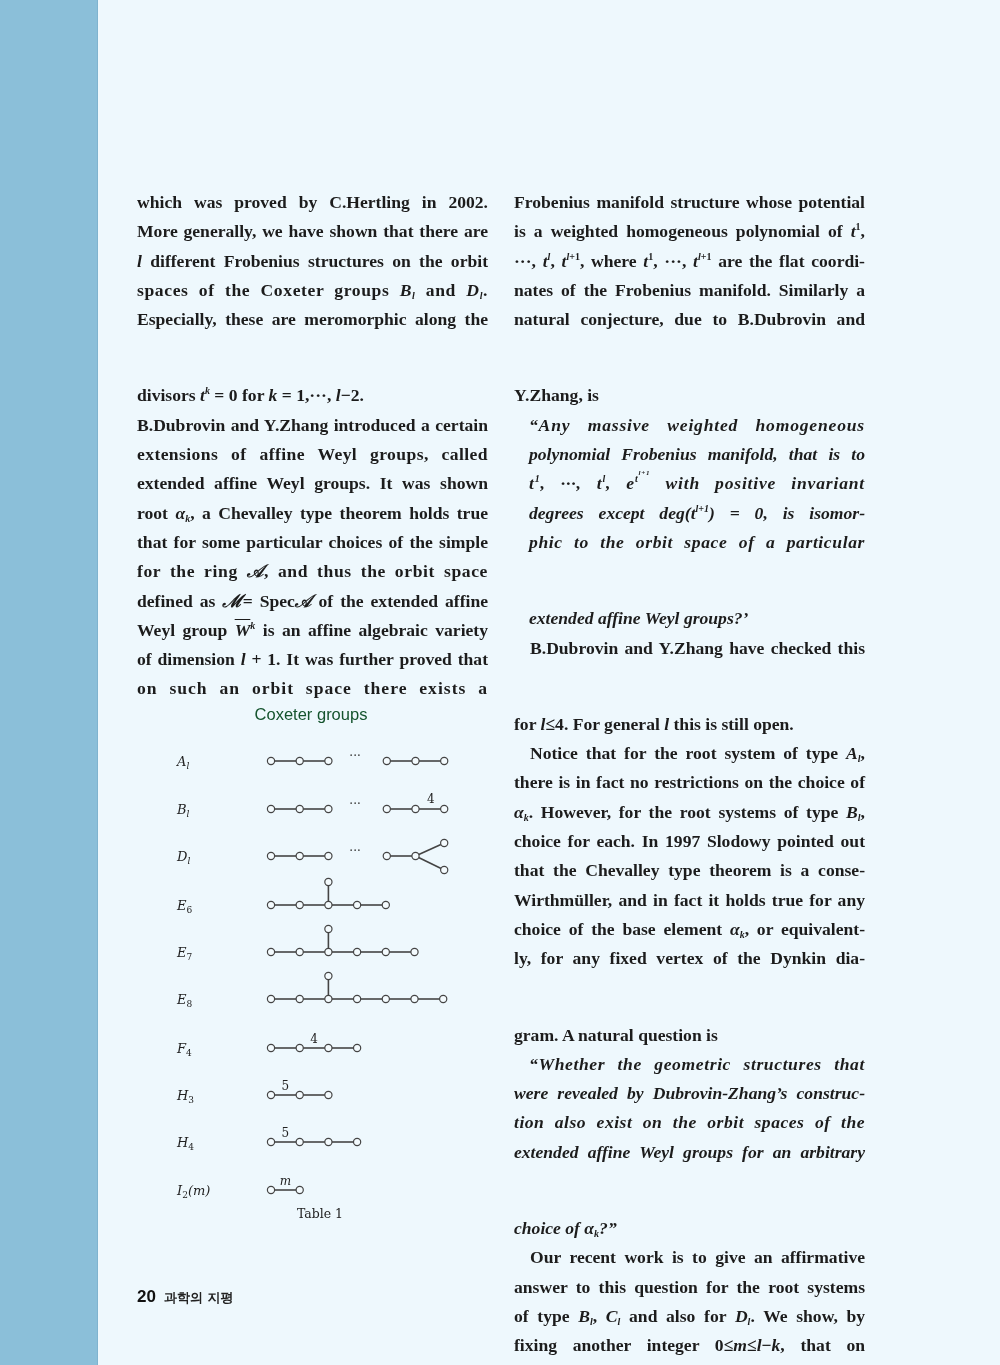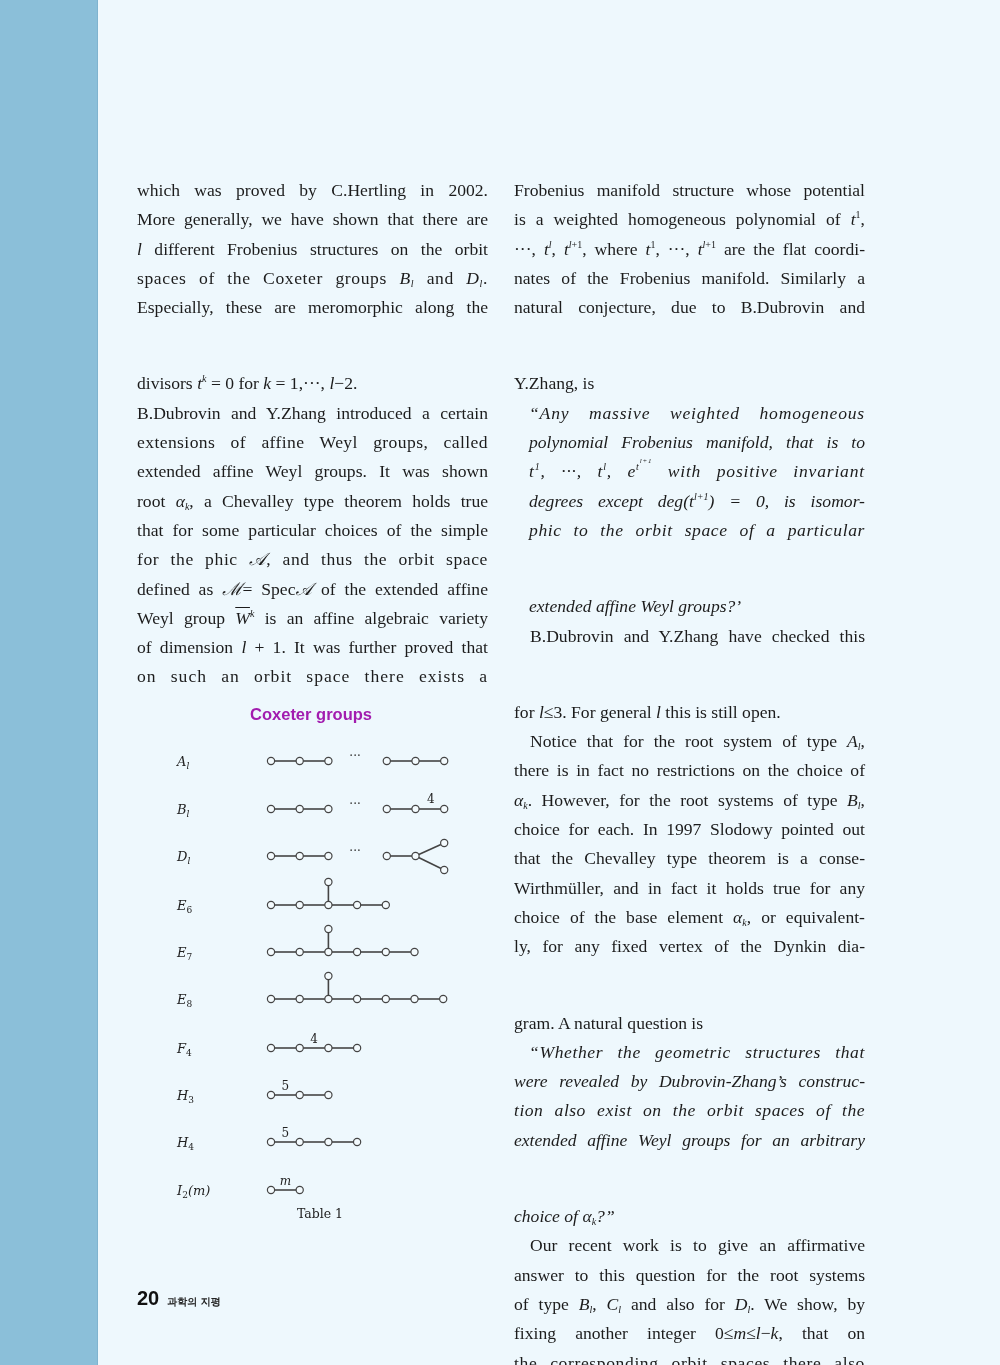--- a/index.html
+++ b/index.html
@@ -7,61 +7,61 @@
     width: 1000px; height: 1365px; position: relative; overflow: hidden;
     background: #eef8fd;
     font-family: "Liberation Serif", "DejaVu Serif", serif;
     color: #1c1c1c;
   }
   .sidebar {
     position: absolute; left: 0; top: 0; width: 97px; height: 1365px;
     background: #8bbfd9; border-right: 1px solid #7fb3cf;
   }
   .col {
-    position: absolute; top: 176px; width: 351px;
-    font-size: 17.6px; line-height: 29.3px;
+    position: absolute; top: 188px; width: 351px;
+    font-size: 17.6px; line-height: 29.3px; font-weight: bold;
   }
   .col .line { display: block; text-align: justify; text-align-last: justify; white-space: nowrap; }
   .col .line.end { text-align-last: left; margin-top: 47px; }
   .col .line.ind { padding-left: 16px; }
   .col .line.q { padding-left: 15px; font-style: italic; }
   #col-left { left: 137px; }
   #col-right { left: 514px; }
   .it { font-style: italic; }
   sup { font-size: 10px; line-height: 0; vertical-align: 7px; }
   sub { font-size: 10px; line-height: 0; vertical-align: -3px; }
   .figure { position: absolute; left: 150px; top: 700px; width: 320px; height: 530px; }
   .fig-title {
     position: absolute; left: 0; top: 5px; width: 322px; text-align: center;
-    font-family: "Liberation Sans", "DejaVu Sans", sans-serif; font-size: 16.5px; color: #a21caf; font-weight: bold;
+    font-family: "Liberation Sans", "DejaVu Sans", sans-serif; font-size: 16.5px; color: #14532d;
   }
   svg text { font-family: "DejaVu Serif", "Liberation Serif", serif; }
   .footer { position: absolute; left: 137px; top: 1287px; display: flex; align-items: baseline; gap: 8px; }
-  .page-num { font-family: "Liberation Sans", "DejaVu Sans", sans-serif; font-weight: bold; font-size: 20px; color: #111; }
-  .mag-name { font-family: "DejaVu Sans", "Liberation Sans", sans-serif; font-weight: bold; font-size: 10px; color: #222; }
+  .page-num { font-family: "Liberation Sans", "DejaVu Sans", sans-serif; font-weight: bold; font-size: 17px; color: #111; }
+  .mag-name { font-family: "DejaVu Sans", "Liberation Sans", sans-serif; font-weight: bold; font-size: 13px; color: #222; }
 </style>
 </head>
 <body>
 
 <div class="sidebar"></div>
 
 <div class="col" id="col-left">
   <span class="line">which was proved by C.Hertling in 2002.</span>
   <span class="line">More generally, we have shown that there are</span>
   <span class="line"><i>l</i> <span>different Frobenius structures on the orbit</span></span>
   <span class="line" style="word-spacing:3px;letter-spacing:0.6px"><span>spaces of the Coxeter groups</span> <i>B</i><sub class="it">l</sub> <span>and</span> <i>D</i><sub class="it">l</sub>.</span>
   <span class="line">Especially, these are meromorphic along the</span>
   <span class="line end"><span>divisors</span> <i>t</i><sup class="it">k</sup><span> = 0 for </span><i>k</i><span> = 1,···, </span><i>l</i><span>−2.</span></span>
 
   <span class="line">B.Dubrovin and Y.Zhang introduced a certain</span>
   <span class="line" style="letter-spacing:0.4px">extensions of affine Weyl groups, called</span>
   <span class="line">extended affine Weyl groups. It was shown</span>
   <span class="line"><span>root</span> <i>α</i><sub class="it">k</sub><span>, a Chevalley type theorem holds true</span></span>
   <span class="line">that for some particular choices of the simple</span>
-  <span class="line" style="letter-spacing:0.6px"><span>for the phic</span> <i>𝒜</i><span>, and thus the orbit space</span></span>
+  <span class="line" style="letter-spacing:0.6px"><span>for the ring</span> <i>𝒜</i><span>, and thus the orbit space</span></span>
   <span class="line"><span>defined as</span> <i>ℳ</i><span>= Spec</span><i>𝒜</i> <span>of the extended affine</span></span>
   <span class="line"><span>Weyl group</span> <i style="text-decoration:overline">W</i><sup class="it">k</sup> <span>is an affine algebraic variety</span></span>
   <span class="line"><span>of dimension</span> <i>l</i> <span>+ 1. It was further proved that</span></span>
   <span class="line" style="letter-spacing:1px">on such an orbit space there exists a</span>
 </div>
 
 <div class="figure">
   <div class="fig-title">Coxeter groups</div>
   <svg id="dynkin" width="320" height="530" style="position:absolute;left:0;top:0">
       <text x="27" y="66" font-size="13" font-style="italic" fill="#222">A<tspan font-size="9" dy="3" font-style="italic">l</tspan></text>
@@ -188,21 +188,21 @@
   <span class="line end">Y.Zhang, is</span>
 
   <span class="line q" style="letter-spacing:0.8px">“Any massive weighted homogeneous</span>
   <span class="line q">polynomial Frobenius manifold, that is to</span>
   <span class="line q" style="letter-spacing:0.8px">t<sup>1</sup>, ···, t<sup>l</sup>, e<sup>t<sup style="font-size:7px">l+1</sup></sup> <span>with positive invariant</span></span>
   <span class="line q"><span>degrees except deg(</span>t<sup>l+1</sup><span>) = 0, is isomor-</span></span>
   <span class="line q" style="letter-spacing:0.6px">phic to the orbit space of a particular</span>
   <span class="line q end">extended affine Weyl groups?’</span>
 
   <span class="line ind">B.Dubrovin and Y.Zhang have checked this</span>
-  <span class="line end"><span>for </span><i>l</i><span>≤3. For general </span><i>l</i><span> this is still open.</span></span>
+  <span class="line end"><span>for </span><i>l</i><span>≤4. For general </span><i>l</i><span> this is still open.</span></span>
 
   <span class="line ind"><span>Notice that for the root system of type</span> <i>A</i><sub class="it">l</sub>,</span>
   <span class="line">there is in fact no restrictions on the choice of</span>
   <span class="line"><i>α</i><sub class="it">k</sub><span>. However, for the root systems of type</span> <i>B</i><sub class="it">l</sub>,</span>
   <span class="line">choice for each. In 1997 Slodowy pointed out</span>
   <span class="line">that the Chevalley type theorem is a conse-</span>
   <span class="line">Wirthmüller, and in fact it holds true for any</span>
   <span class="line"><span>choice of the base element</span> <i>α</i><sub class="it">k</sub><span>, or equivalent-</span></span>
   <span class="line">ly, for any fixed vertex of the Dynkin dia-</span>
   <span class="line end">gram. A natural question is</span>

